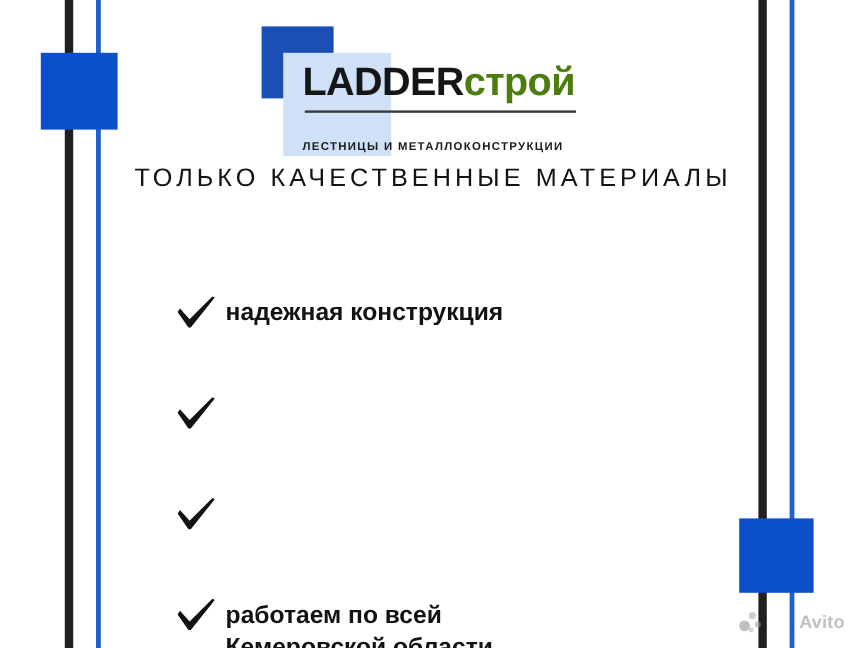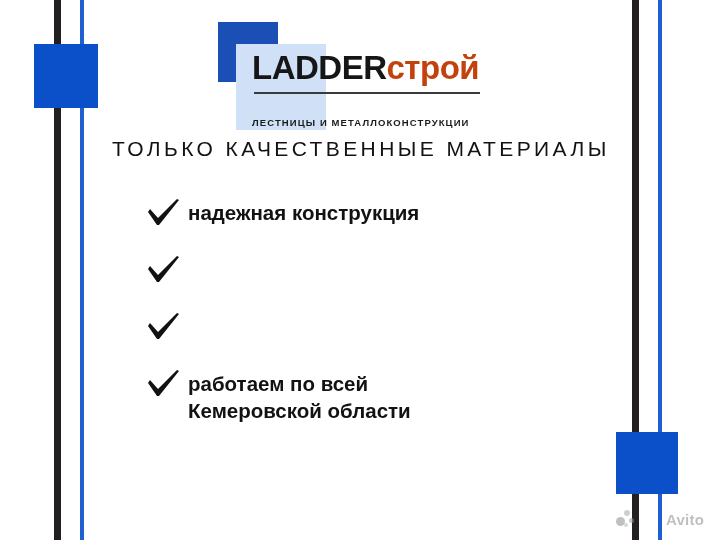--- a/index.html
+++ b/index.html
@@ -90,21 +90,21 @@
   }
   .logo-title {
     font-size: 33px;
     font-weight: bold;
     color: #161616;
     letter-spacing: -0.5px;
     line-height: 40px;
     white-space: nowrap;
   }
   .logo-title .accent {
-    color: #c2410c;
+    color: #4d7c0f;
   }
   .logo-rule {
     width: 226px;
     height: 2px;
     background: #3a3a3a;
     margin: 4px 0 4px 2px;
   }
   .logo-sub {
     font-size: 9.5px;
     font-weight: bold;
@@ -130,20 +130,21 @@
   .bullets {
     position: absolute;
     left: 146px;
     top: 196px;
     width: 440px;
   }
   .bullet {
     display: flex;
     align-items: flex-start;
     margin-bottom: 21px;
+    margin-top: 48px;
   }
   .bullet:last-child {
     margin-bottom: 0;
   }
   .check {
     width: 34px;
     height: 34px;
     flex: 0 0 34px;
     margin-right: 8px;
     margin-top: 2px;
@@ -159,21 +160,20 @@
     padding-top: 3px;
     white-space: pre-line;
   }
 
   
   .watermark {
     position: absolute;
     right: 16px;
     bottom: 12px;
     display: flex;
-    align-items: center;
     opacity: 0.55;
     gap: 28px;
   }
   .watermark .wm-mark {
     position: relative;
     width: 18px;
     height: 18px;
     margin-right: 4px;
   }
   .watermark .wm-mark i {

